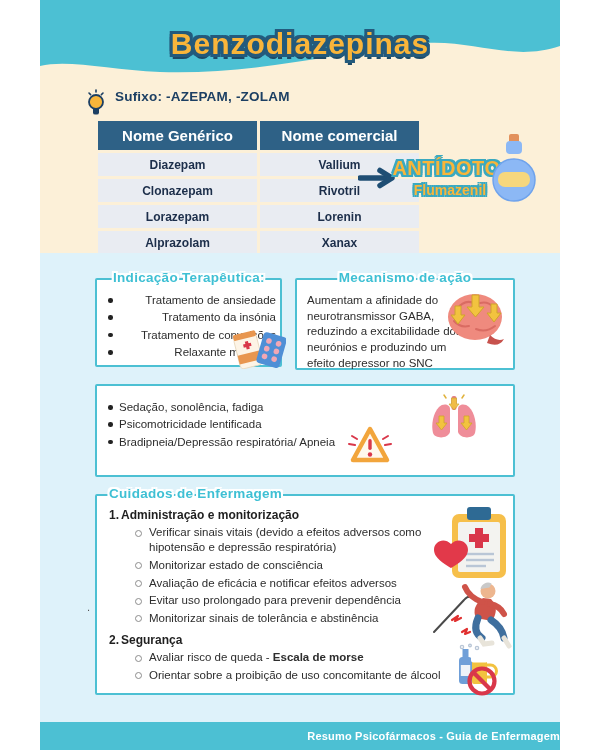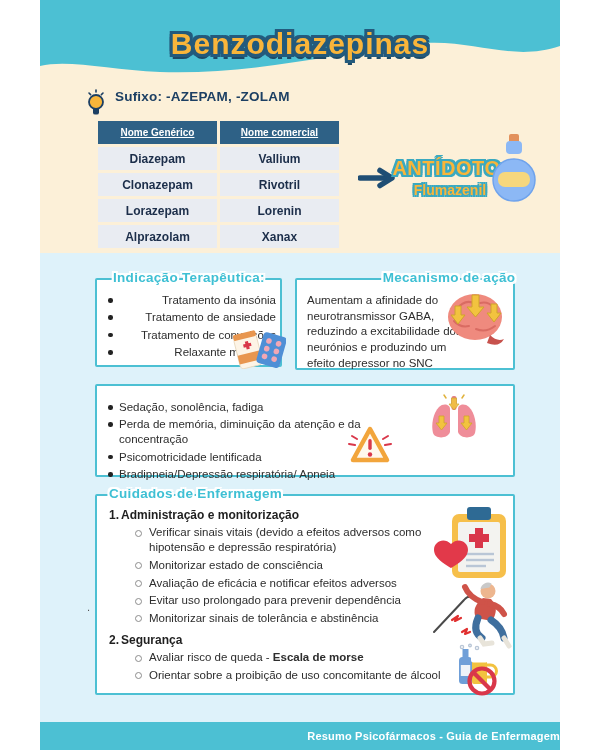--- a/index.html
+++ b/index.html
@@ -11,22 +11,22 @@
   .top-section{position:absolute;top:0;left:0;width:520px;height:253px;background:#fcf0d8;}
   .wave{position:absolute;top:0;left:0;width:520px;height:80px;display:block;}
   .main-title{position:absolute;top:27px;left:0;width:100%;text-align:center;
     font-size:30px;font-weight:bold;letter-spacing:1px;color:#f9b53a;
     text-shadow:-3px -3px 0 #235a7c,3px -3px 0 #235a7c,-3px 3px 0 #235a7c,3px 3px 0 #235a7c,
       -3px 0 0 #235a7c,3px 0 0 #235a7c,0 -3px 0 #235a7c,0 3px 0 #235a7c,0 5px 0 #1d4a66;}
   .suffix-row{position:absolute;top:89px;left:46px;display:flex;align-items:flex-start;gap:9px;}
   .suffix-text{font-size:13.5px;font-weight:bold;color:#1c3f63;letter-spacing:0.2px;}
 
   .drug-table{position:absolute;top:118px;left:55px;border-collapse:separate;border-spacing:3px;}
-  .drug-table th{background:#2e6186;color:#fff;font-size:10px;font-weight:bold;
-    padding:6px 0;width:119px;text-align:center;text-decoration:underline;}
+  .drug-table th{background:#2e6186;color:#fff;font-size:15px;font-weight:bold;
+    padding:6px 20px;width:119px;text-align:center;}
   .drug-table td{background:#e9ecf2;color:#1c2e4a;font-size:12px;font-weight:bold;
     padding:4.5px 4px;text-align:center;}
 
   .arrow-icon{position:absolute;top:167px;left:318px;}
   .antidote-text{position:absolute;top:155px;left:352px;width:116px;text-align:center;line-height:1.3;}
   .antidote-label{font-size:20px;font-weight:bold;letter-spacing:0.5px;color:#f8b53a;
     text-shadow:-2px -2px 0 #3aa9c0,2px -2px 0 #3aa9c0,-2px 2px 0 #3aa9c0,2px 2px 0 #3aa9c0,
       -2px 0 0 #3aa9c0,2px 0 0 #3aa9c0,0 -2px 0 #3aa9c0,0 2px 0 #3aa9c0;}
   .antidote-value{font-size:14px;font-weight:bold;color:#f8b53a;
     text-shadow:-2px -2px 0 #3aa9c0,2px -2px 0 #3aa9c0,-2px 2px 0 #3aa9c0,2px 2px 0 #3aa9c0,
@@ -39,21 +39,21 @@
   #box-indication{left:55px;top:25px;width:187px;height:89px;text-align:right;}
   #box-mechanism{left:255px;top:25px;width:220px;height:92px;}
   #box-side-effects{left:55px;top:131px;width:420px;height:93px;}
   #box-nursing{left:55px;top:241px;width:420px;height:201px;}
 
   .section-title{position:absolute;top:-10px;font-size:13.5px;font-weight:bold;color:#3fc0d4;
     letter-spacing:0.3px;white-space:nowrap;padding:0 4px;
     text-shadow:-2px -2px 0 #fff,2px -2px 0 #fff,-2px 2px 0 #fff,2px 2px 0 #fff,
       -2px 0 0 #fff,2px 0 0 #fff,0 -2px 0 #fff,0 2px 0 #fff;}
   #box-indication .section-title{left:12px;}
-  #box-mechanism .section-title{left:50%;transform:translateX(-50%);margin-left:44px;}
+  #box-mechanism .section-title{left:50%;transform:translateX(-50%);}
   #box-side-effects .section-title{left:8px;}
   #box-nursing .section-title{left:8px;}
 
   .bullet-list{margin:13px 4px 4px 6px;padding:0 0 0 16px;list-style:none;}
   .bullet-list li{position:relative;font-size:11.5px;color:#2d2d2d;margin:2.5px 0;line-height:1.3;}
   .bullet-list li::before{content:"";position:absolute;left:-11px;top:5px;width:4.5px;height:4.5px;
     border-radius:50%;background:#222;}
   #box-side-effects .bullet-list{width:300px;margin-top:14px;}
 
   .mechanism-text{margin:13px 8px 6px 10px;width:158px;font-size:11.5px;color:#2d2d2d;line-height:1.36;}
@@ -153,22 +153,22 @@
         <circle cx="22" cy="47" r="21" fill="none" stroke="#6fa3ec" stroke-width="1.5"></circle>
         <path d="M13 39 h18 a7 7 0 0 1 7 7 v1 a7 7 0 0 1 -7 7 h-18 a7 7 0 0 1 -7 -7 v-1 a7 7 0 0 1 7 -7" fill="#f6d77d"></path>
       </svg>
     </div>
 
     <div class="mid-section">
 
       <div class="info-box" id="box-indication">
         <div class="section-title">Indicação Terapêutica:</div>
         <ul class="bullet-list">
+          <li>Tratamento de ansiedade</li>
           <li>Tratamento da insónia</li>
-          <li>Tratamento de ansiedade</li>
           <li>Tratamento de convulsões</li>
           <li>Relaxante muscular</li>
         </ul>
       </div>
 
       <svg class="floating-icon pills-icon" width="58" height="48" viewBox="0 0 58 48">
         <g transform="rotate(-14 21 26)">
           <rect x="9" y="9" width="23" height="32" rx="4" fill="#fdf4e6" stroke="#eadbc2" stroke-width="1"></rect>
           <rect x="9" y="6" width="23" height="6" rx="2" fill="#e8964f"></rect>
           <rect x="9" y="27" width="23" height="9" fill="#e8964f"></rect>
@@ -202,21 +202,20 @@
         <g fill="#f2c33f" stroke="#cfa42c" stroke-width="1">
           <path d="M9 17 h6 v9 h4 l-7 9 -7 -9 h4 z"></path>
           <path d="M26 6 h7 v12 h5 l-8.5 10 -8.5 -10 h5 z"></path>
           <path d="M45 15 h6 v9 h4 l-7 9 -7 -9 h4 z"></path>
         </g>
       </svg>
 
       <div class="info-box" id="box-side-effects">
         <ul class="bullet-list">
           <li>Sedação, sonolência, fadiga</li>
-          <li>Perda de memória, diminuição da atenção e da concentração</li>
           <li>Psicomotricidade lentificada</li>
           <li>Bradipneia/Depressão respiratória/ Apneia</li>
         </ul>
       </div>
 
       <svg class="floating-icon lungs-icon" width="48" height="46" viewBox="0 0 48 46">
         <g stroke="#e0b23c" stroke-width="1.5" stroke-linecap="round">
           <line x1="16" y1="4" x2="14" y2="1"></line>
             <line x1="32" y1="4" x2="34" y2="1"></line>
         </g>

